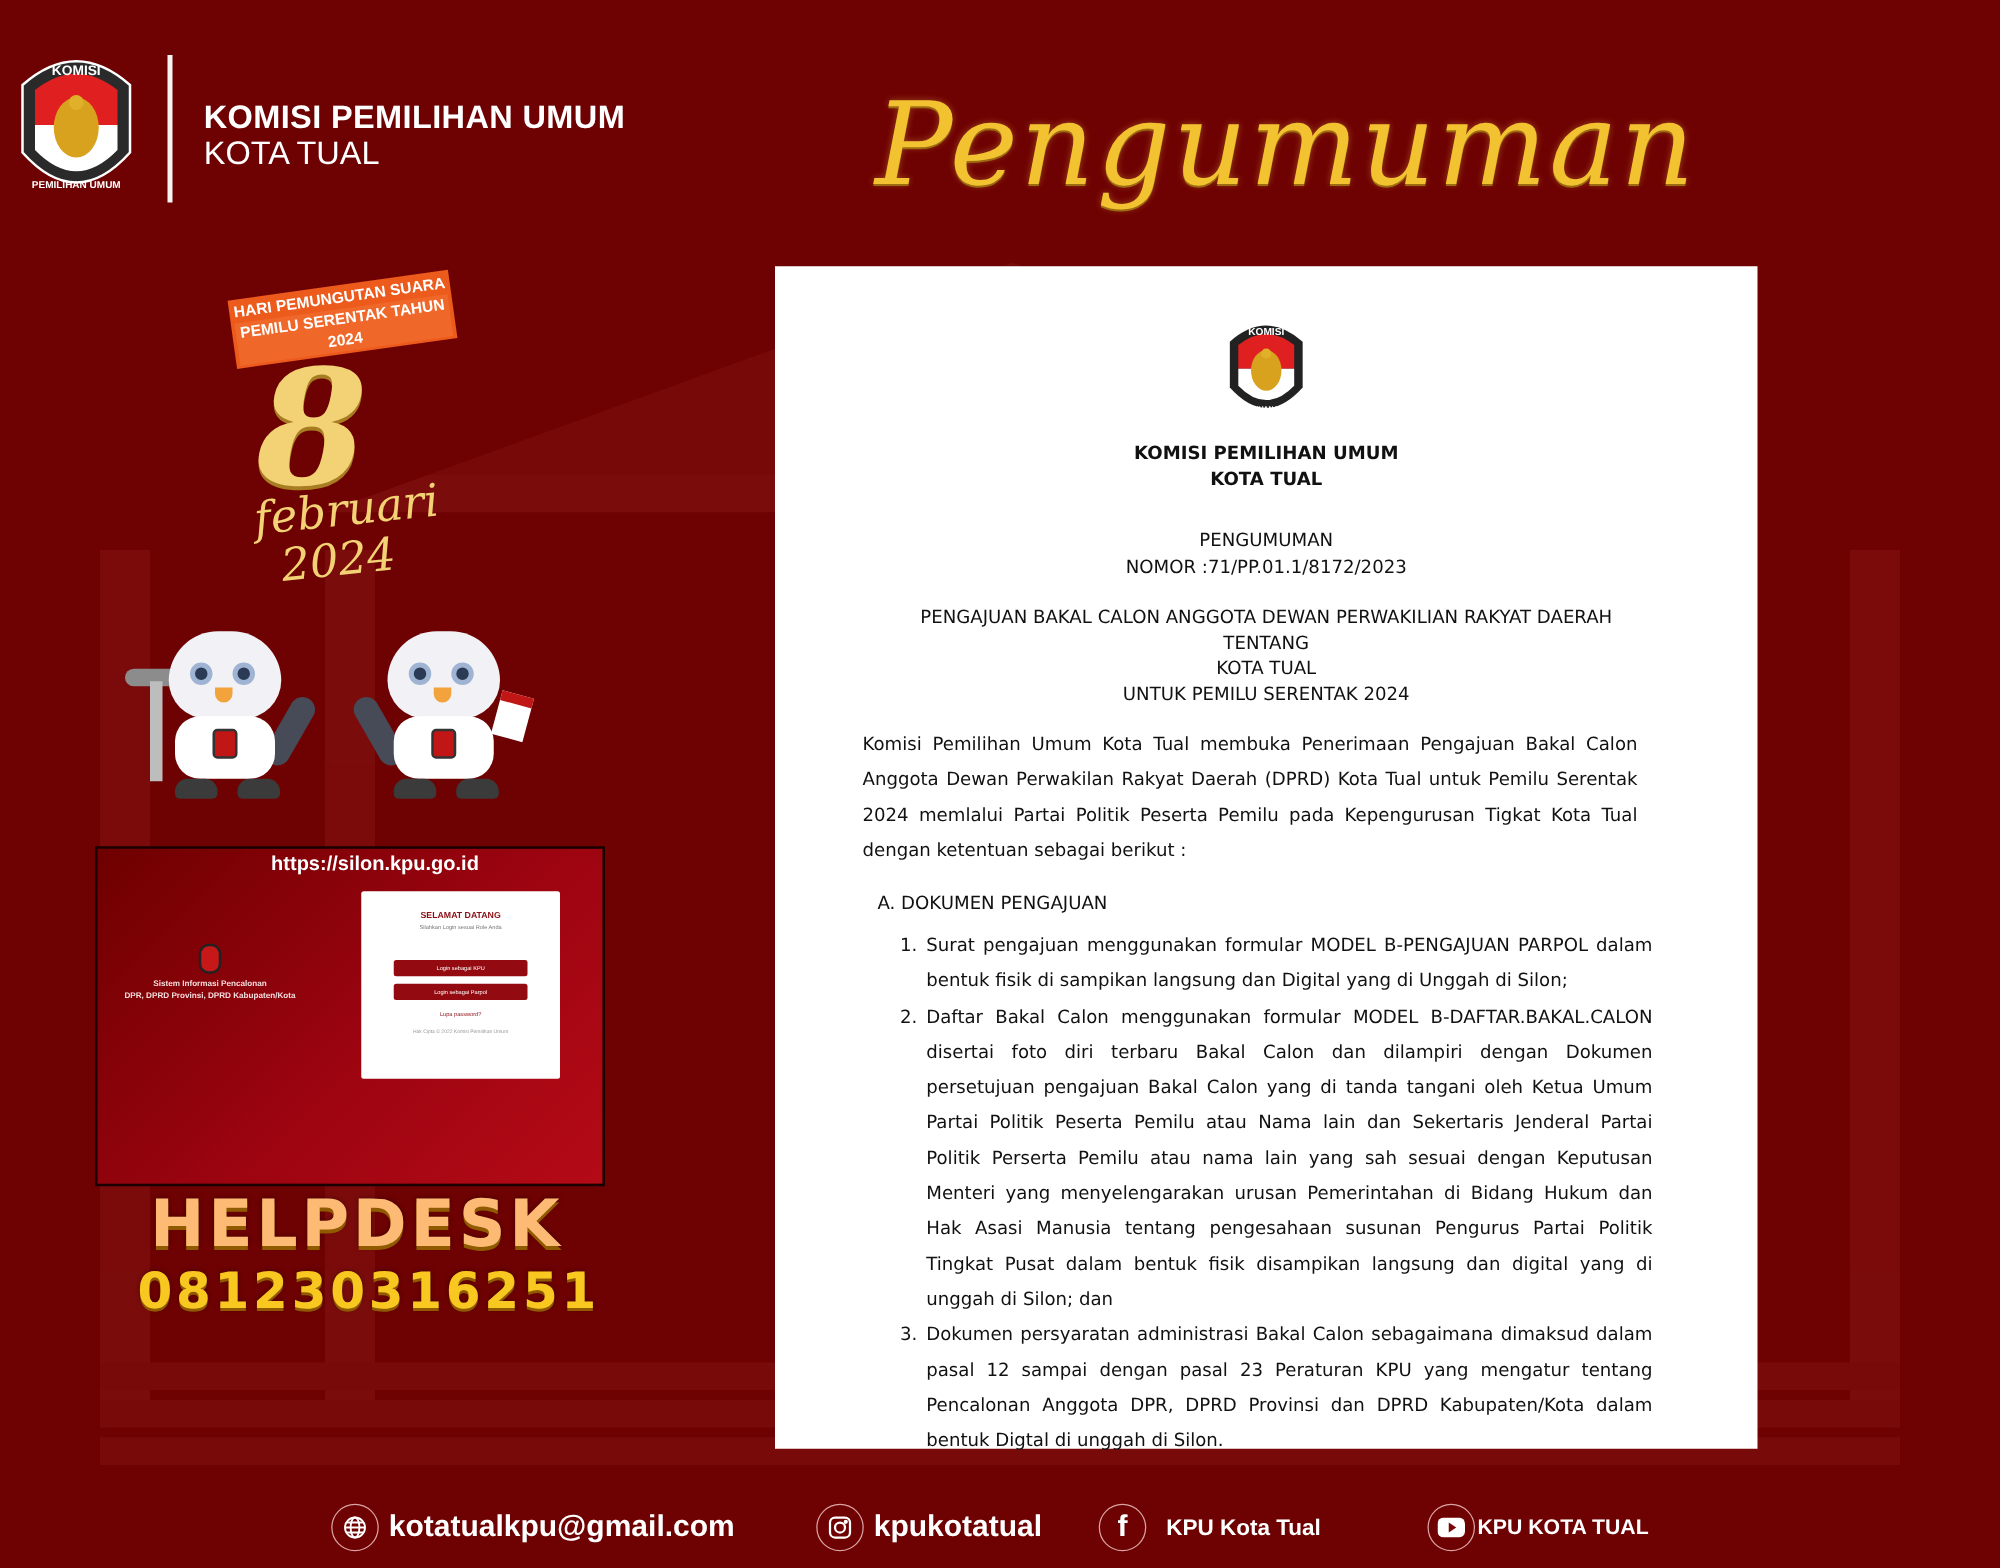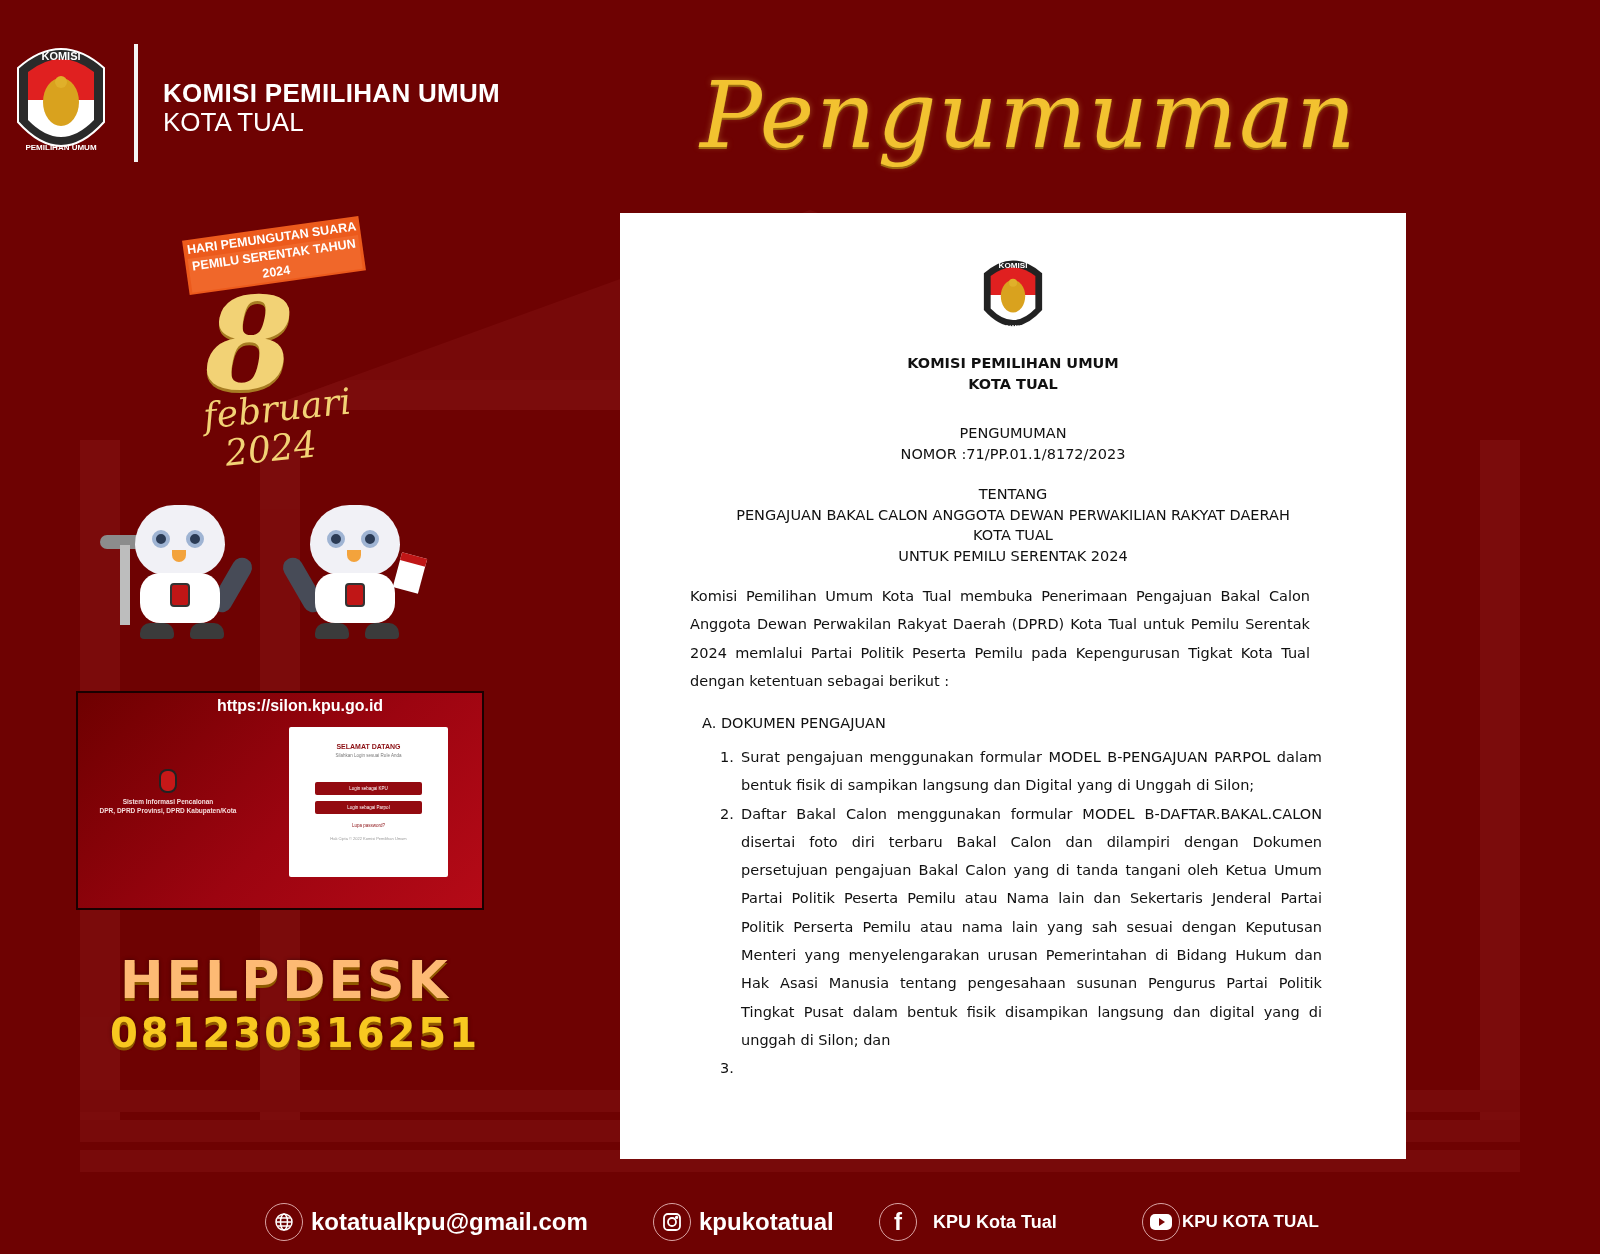--- a/index.html
+++ b/index.html
@@ -56,21 +56,21 @@
   .mascot { position: absolute; top: 0; width: 150px; height: 160px; }
   .mascot .head { position: absolute; left: 35px; top: 10px; width: 90px; height: 70px; background: #f1f1f6; border-radius: 45px 45px 35px 35px; }
   .mascot .eye { position: absolute; top: 35px; width: 18px; height: 18px; border-radius: 50%; background: #2b3b55; border: 4px solid #9fb4d3; }
   .mascot .beak { position: absolute; left: 72px; top: 55px; width: 14px; height: 12px; background: #f3a33c; border-radius: 0 0 7px 7px; }
   .mascot .body { position: absolute; left: 40px; top: 78px; width: 80px; height: 50px; background: #fff; border-radius: 20px; }
   .mascot .emblem { position: absolute; left: 70px; top: 88px; width: 20px; height: 24px; background: #c01616; border-radius: 4px; border: 2px solid #333; }
   .mascot .shoe { position: absolute; top: 128px; width: 34px; height: 16px; background: #3b3b3b; border-radius: 10px 10px 4px 4px; }
   .mascot .wing { position: absolute; top: 60px; width: 20px; height: 60px; background: #474b57; border-radius: 10px; }
 
   .silon-panel {
-    position: absolute; left: 76px; top: 691px; width: 408px; height: 219px;
+    position: absolute; left: 76px; top: 677px; width: 408px; height: 272px;
     border: 2px solid #1a0000;
     background: linear-gradient(135deg, #6e0000 0%, #9c0410 55%, #b50a17 100%);
   }
   .silon-url { position: absolute; left: 0; top: 4px; width: 100%; text-align: center; font-family: "Liberation Sans", sans-serif; font-weight: bold; font-size: 16px; color: #fff; padding-left: 40px; }
   .silon-left { position: absolute; left: 10px; top: 76px; width: 160px; text-align: center; }
   .silon-mini-logo { width: 18px; height: 24px; margin: 0 auto 4px; background: #c61818; border-radius: 8px; border: 2px solid #222; }
   .silon-sys { font-family: "Liberation Sans", sans-serif; font-size: 6.5px; line-height: 9px; color: #f5dcdc; font-weight: bold; }
   .silon-card { position: absolute; left: 211px; top: 34px; width: 159px; height: 150px; background: #fff; border-radius: 2px; text-align: center; color: #333; }
   .silon-welcome { margin-top: 16px; font-family: "Liberation Sans", sans-serif; font-weight: bold; font-size: 7px; color: #8b0e12; }
   .silon-instr { margin-top: 3px; font-size: 4.5px; color: #777; font-family: "Liberation Sans", sans-serif; }
@@ -206,31 +206,31 @@
   </svg>
   <div class="doc-center doc-org">
     <div>KOMISI PEMILIHAN UMUM</div>
     <div>KOTA TUAL</div>
   </div>
   <div class="doc-center doc-ann">
     <div>PENGUMUMAN</div>
     <div>NOMOR :71/PP.01.1/8172/2023</div>
   </div>
   <div class="doc-center doc-about">
+    <div>PENGAJUAN BAKAL CALON ANGGOTA DEWAN PERWAKILIAN RAKYAT DAERAH</div>
     <div>TENTANG</div>
-    <div>PENGAJUAN BAKAL CALON ANGGOTA DEWAN PERWAKILIAN RAKYAT DAERAH</div>
     <div>KOTA TUAL</div>
     <div>UNTUK PEMILU SERENTAK 2024</div>
   </div>
   <div class="doc-body doc-intro">Komisi Pemilihan Umum Kota Tual  membuka Penerimaan Pengajuan Bakal Calon Anggota Dewan Perwakilan Rakyat Daerah (DPRD) Kota Tual untuk Pemilu Serentak 2024 memlalui Partai Politik Peserta Pemilu pada Kepengurusan Tigkat Kota Tual dengan ketentuan sebagai berikut :</div>
   <div class="doc-section">A. DOKUMEN PENGAJUAN</div>
   <ol class="doc-list">
     <li><span class="num">1.</span><span>Surat pengajuan menggunakan formular MODEL B-PENGAJUAN PARPOL dalam bentuk fisik  di sampikan langsung dan Digital yang di Unggah di Silon;</span></li>
     <li><span class="num">2.</span><span>Daftar Bakal Calon menggunakan formular MODEL B-DAFTAR.BAKAL.CALON disertai foto diri terbaru Bakal Calon dan dilampiri dengan Dokumen persetujuan pengajuan Bakal Calon yang di tanda tangani oleh Ketua Umum Partai Politik Peserta Pemilu atau Nama lain dan Sekertaris Jenderal Partai Politik  Perserta Pemilu atau nama lain yang sah sesuai dengan Keputusan Menteri yang menyelengarakan urusan Pemerintahan di Bidang Hukum dan Hak Asasi Manusia tentang pengesahaan susunan Pengurus Partai Politik Tingkat Pusat dalam bentuk fisik disampikan langsung dan digital yang di unggah di Silon; dan</span></li>
-    <li><span class="num">3.</span></li>
+    <li><span class="num">3.</span><span>Dokumen persyaratan administrasi  Bakal Calon sebagaimana dimaksud dalam pasal 12 sampai dengan pasal 23 Peraturan KPU yang mengatur tentang Pencalonan Anggota DPR, DPRD Provinsi dan DPRD Kabupaten/Kota dalam bentuk Digtal di unggah di Silon.</span></li>
   </ol>
 </div>
 
 <div class="footer">
   <div class="f-item" style="left:265px">
     <span class="f-icon">
       <svg width="20" height="20" viewBox="0 0 20 20" fill="none" stroke="#fff" stroke-width="1.5">
           <circle cx="10" cy="10" r="8"></circle>
           <ellipse cx="10" cy="10" rx="3.5" ry="8"></ellipse>
           <line x1="2" y1="10" x2="18" y2="10"></line>

